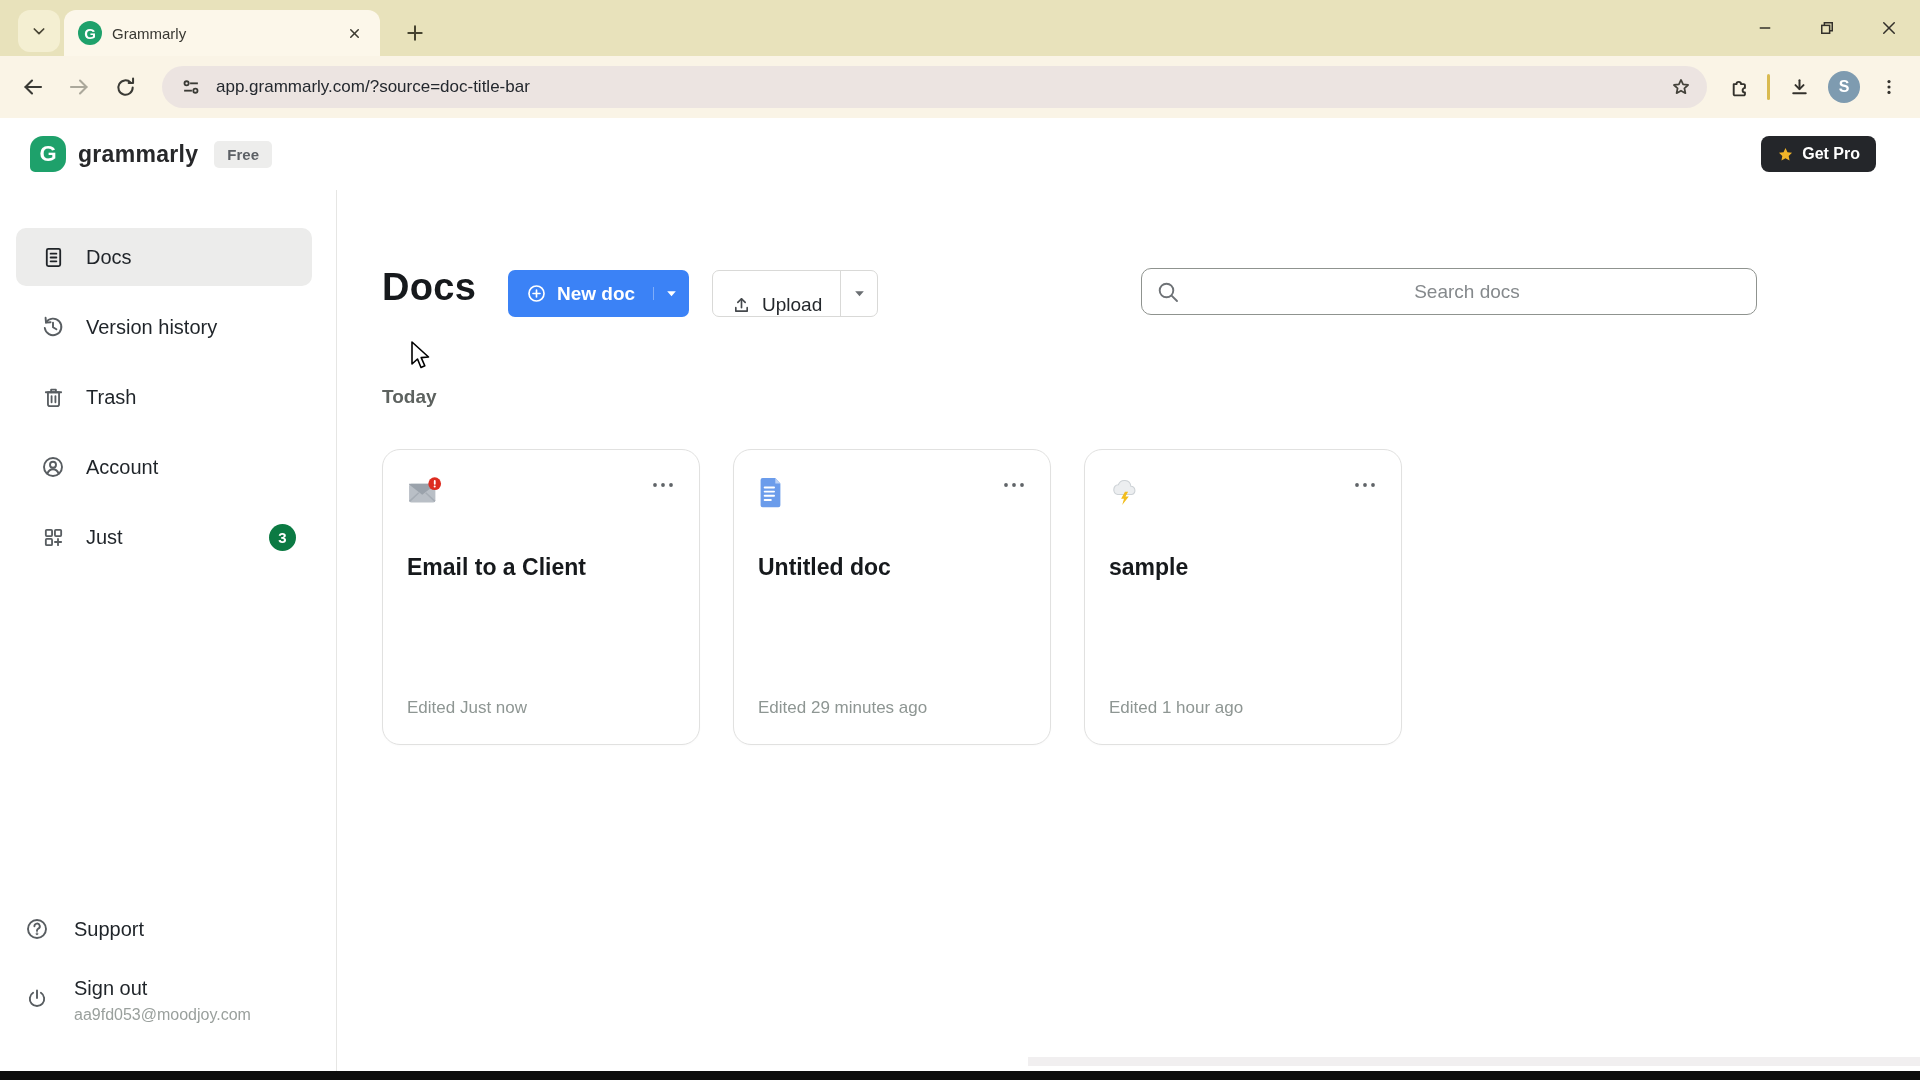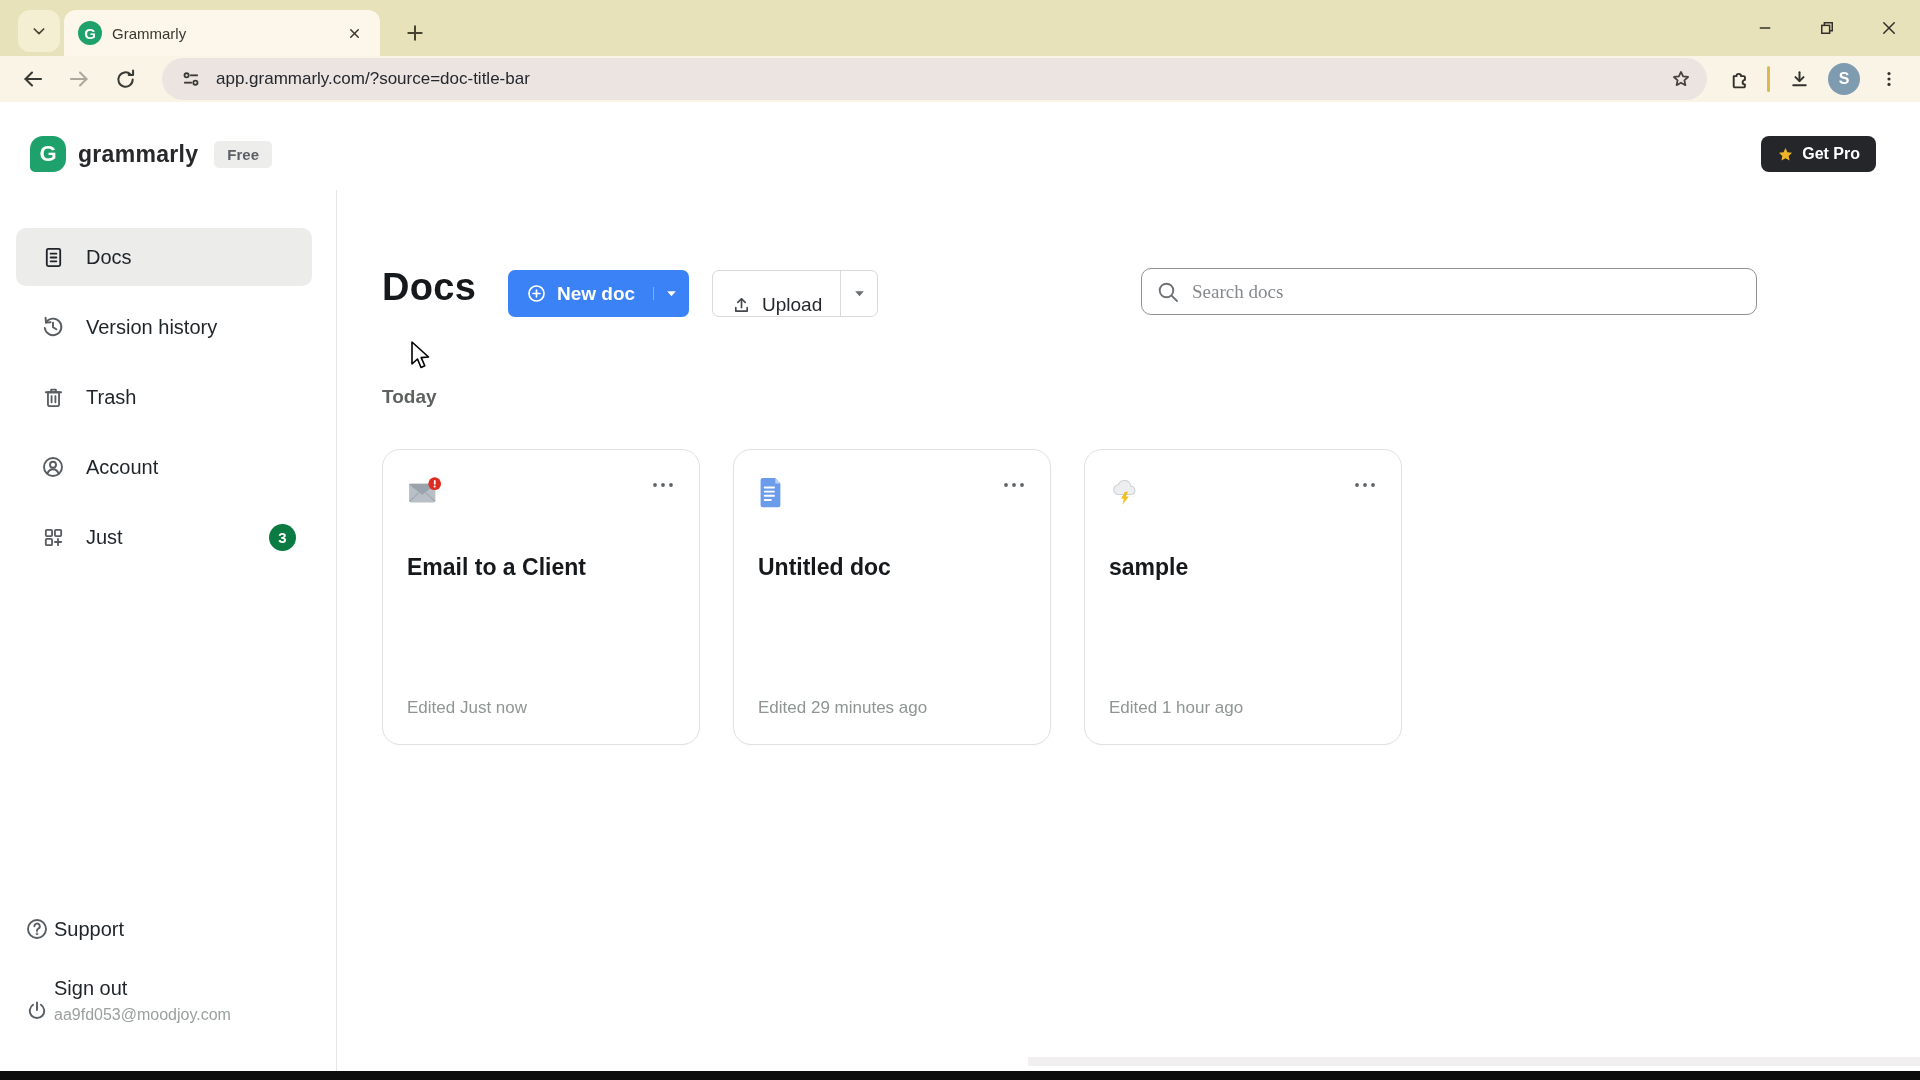--- a/index.html
+++ b/index.html
@@ -10,21 +10,21 @@
   .tabstrip { position:absolute; left:0; top:0; width:1920px; height:56px; background:#e8e2bb; }
   .tab-search-chip { position:absolute; left:18px; top:10px; width:42px; height:42px; border-radius:12px; background:#f4efd2; display:flex; align-items:center; justify-content:center; color:#4a4636; }
   .tab { position:absolute; left:64px; top:10px; width:316px; height:46px; background:#fcf7ea; border-radius:12px 12px 0 0; display:flex; align-items:center; padding:0 14px; gap:10px; }
   .favicon { width:24px; height:24px; border-radius:50%; background:#1ea16b; color:#fff; font-size:15px; font-weight:bold; display:flex; align-items:center; justify-content:center; }
   .tab-title { font-size:15px; color:#393832; flex:1; white-space:nowrap; overflow:hidden; }
   .tab-close { width:24px; height:24px; border-radius:50%; display:flex; align-items:center; justify-content:center; color:#3c3a31; font-size:15px; }
   .newtab-btn { position:absolute; left:398px; top:16px; width:34px; height:34px; display:flex; align-items:center; justify-content:center; color:#45422f; }
   .wincontrols { position:absolute; right:0; top:0; height:56px; display:flex; }
   .winbtn { width:62px; height:56px; display:flex; align-items:center; justify-content:center; color:#33302a; }
 
-  .toolbar { position:absolute; left:0; top:56px; width:1920px; height:46px; background:#faf4e6; display:flex; align-items:center; padding:0 10px; }
+  .toolbar { position:absolute; left:0; top:56px; width:1920px; height:62px; background:#faf4e6; display:flex; align-items:center; padding:0 10px; }
   .navbtn { width:46px; height:46px; border-radius:50%; display:flex; align-items:center; justify-content:center; }
   .omnibox { flex:1; height:42px; margin:0 10px 0 14px; background:#ece4e1; border-radius:21px; display:flex; align-items:center; padding:0 8px 0 18px; min-width:0; }
   .url-text { flex:1; font-size:17px; color:#24282e; margin-left:14px; white-space:nowrap; overflow:hidden; }
   .omni-star { width:36px; height:36px; display:flex; align-items:center; justify-content:center; }
   .tool-ico { width:42px; height:42px; display:flex; align-items:center; justify-content:center; }
   .yellow-sep { width:3px; height:26px; background:#d9ba50; border-radius:2px; margin:0 8px; }
   .avatar { width:32px; height:32px; border-radius:50%; background:#7e9bb0; color:#fff; font-size:16px; font-weight:bold; display:flex; align-items:center; justify-content:center; margin:0 8px; }
 
   
   .app { position:absolute; left:0; top:118px; width:1920px; height:954px; background:#fff; }
@@ -35,36 +35,36 @@
   .get-pro { margin-left:auto; background:#24262a; color:#fff; font-size:16px; font-weight:bold; height:36px; padding:0 16px; border-radius:8px; display:flex; align-items:center; gap:8px; }
 
   .sidebar { position:absolute; left:0; top:72px; width:337px; height:882px; border-right:1px solid #e6e6e4; background:#fff; }
   .side-list { position:absolute; top:38px; left:0; width:100%; display:flex; flex-direction:column; gap:12px; }
   .side-item { height:58px; margin:0 24px 0 16px; border-radius:10px; display:flex; align-items:center; padding:0 16px 0 24px; gap:20px; color:#1f2429; }
   .side-item.selected { background:#ececeb; }
   .side-item .lbl { font-size:20px; }
   .side-item .ico { width:26px; height:26px; display:flex; align-items:center; justify-content:center; }
   .badge { margin-left:auto; width:27px; height:27px; border-radius:50%; background:#0b7a43; color:#fff; font-size:15px; font-weight:bold; display:flex; align-items:center; justify-content:center; }
   .side-footer { position:absolute; left:0; top:710px; width:100%; }
-  .foot-item { display:flex; align-items:center; gap:4px; padding:0 24px; height:58px; color:#1f2429; }
-  .foot-item.signout { margin-top:12px; align-items:flex-end; height:auto; padding-top:4px; }
+  .foot-item { display:flex; align-items:center; gap:24px; padding:0 24px; height:58px; color:#1f2429; }
+  .foot-item.signout { margin-top:12px; align-items:center; height:auto; padding-top:4px; }
   .signout-text .lbl { font-size:20px; line-height:28px; }
   .foot-email { font-size:16px; color:#9aa09d; margin-top:4px; }
   .foot-item .ico { width:26px; height:26px; display:flex; align-items:center; justify-content:center; }
 
   .main { position:absolute; left:337px; top:72px; width:1583px; height:882px; }
   .page-title { position:absolute; left:45px; top:76px; font-size:38px; font-weight:800; color:#16191c; letter-spacing:.3px; }
   .btn-newdoc { position:absolute; left:171px; top:80px; height:47px; background:#3b82f6; border-radius:7px; display:flex; align-items:center; color:#fff; overflow:hidden; }
   .btn-newdoc .mainpart { display:flex; align-items:center; gap:10px; padding:0 18px; font-size:19px; font-weight:bold; }
   .btn-newdoc .ddpart { width:36px; display:flex; align-items:center; justify-content:center; border-left:1px solid rgba(255,255,255,.35); }
   .btn-upload { position:absolute; left:375px; top:80px; height:47px; background:#fff; border:1px solid #d9d9d7; border-radius:7px; display:flex; align-items:stretch; color:#24282c; overflow:hidden; }
   .btn-upload .mainpart { display:flex; align-items:flex-end; gap:10px; padding:0 18px; font-size:19px; }
   .btn-upload .ddpart { width:37px; display:flex; align-items:center; justify-content:center; border-left:1px solid #d9d9d7; }
   .searchbox { position:absolute; left:804px; top:78px; width:616px; height:47px; border:1.6px solid #8f938f; border-radius:10px; background:#fff; display:flex; align-items:center; padding:0 14px; gap:12px; }
-  .searchbox input { border:none; outline:none; flex:1; font-size:19px; color:#24282c; font-family:Liberation Serif, serif; background:transparent; }
+  .searchbox input { border:none; outline:none; flex:1; font-size:19px; color:#24282c; font-family:Liberation Sans, sans-serif; background:transparent;text-align:center; }
   .searchbox input::placeholder { color:#85898c; }
   .section-label { position:absolute; left:45px; top:196px; font-size:19px; font-weight:bold; color:#5d625f; }
   .cards { position:absolute; left:45px; top:259px; display:flex; gap:33px; }
   .card { width:318px; height:296px; background:#fff; border:1px solid #e1e1e0; border-radius:18px; padding:26px 24px; display:flex; flex-direction:column; box-shadow:0 1px 2px rgba(0,0,0,.02); }
   .card-top { display:flex; align-items:flex-start; }
   .card-icon { width:34px; height:34px; position:relative; }
   .kebab { margin-left:auto; color:#606468; display:flex; align-items:center; height:18px; }
   .card-title { margin-top:44px; font-size:23px; font-weight:bold; color:#16191c; }
   .card-edited { margin-top:auto; font-size:17px; color:#8e9693; }
 

